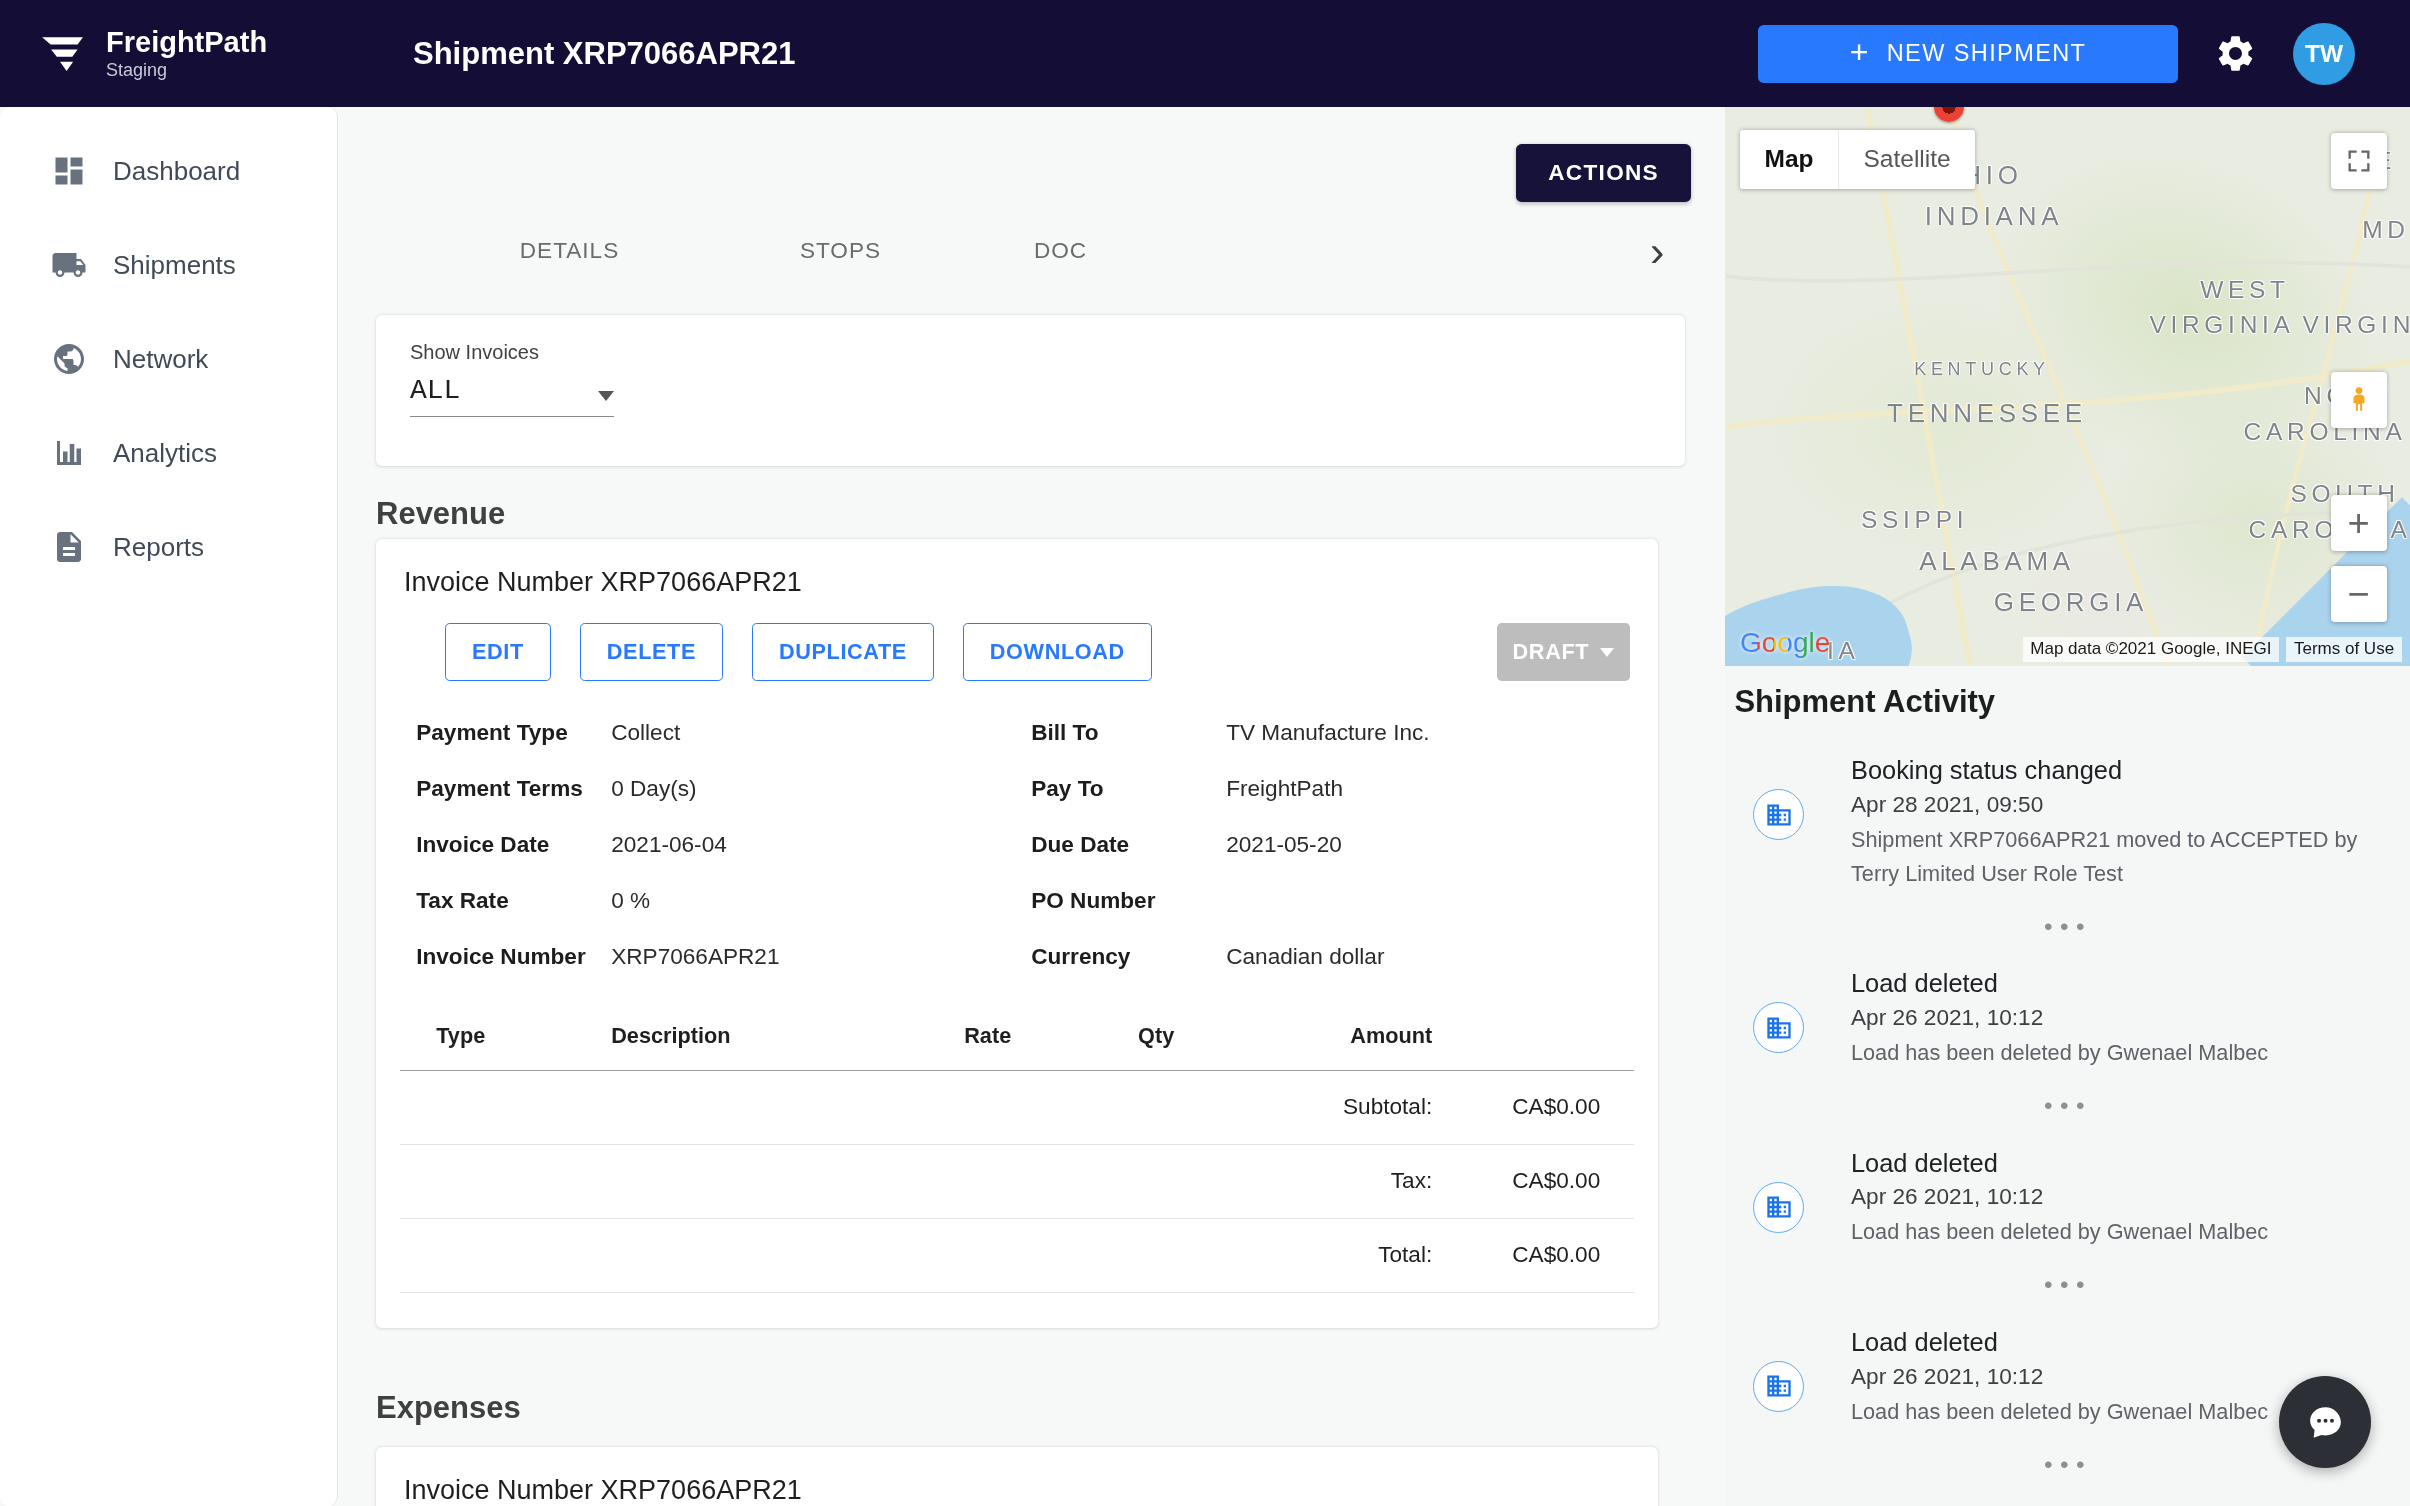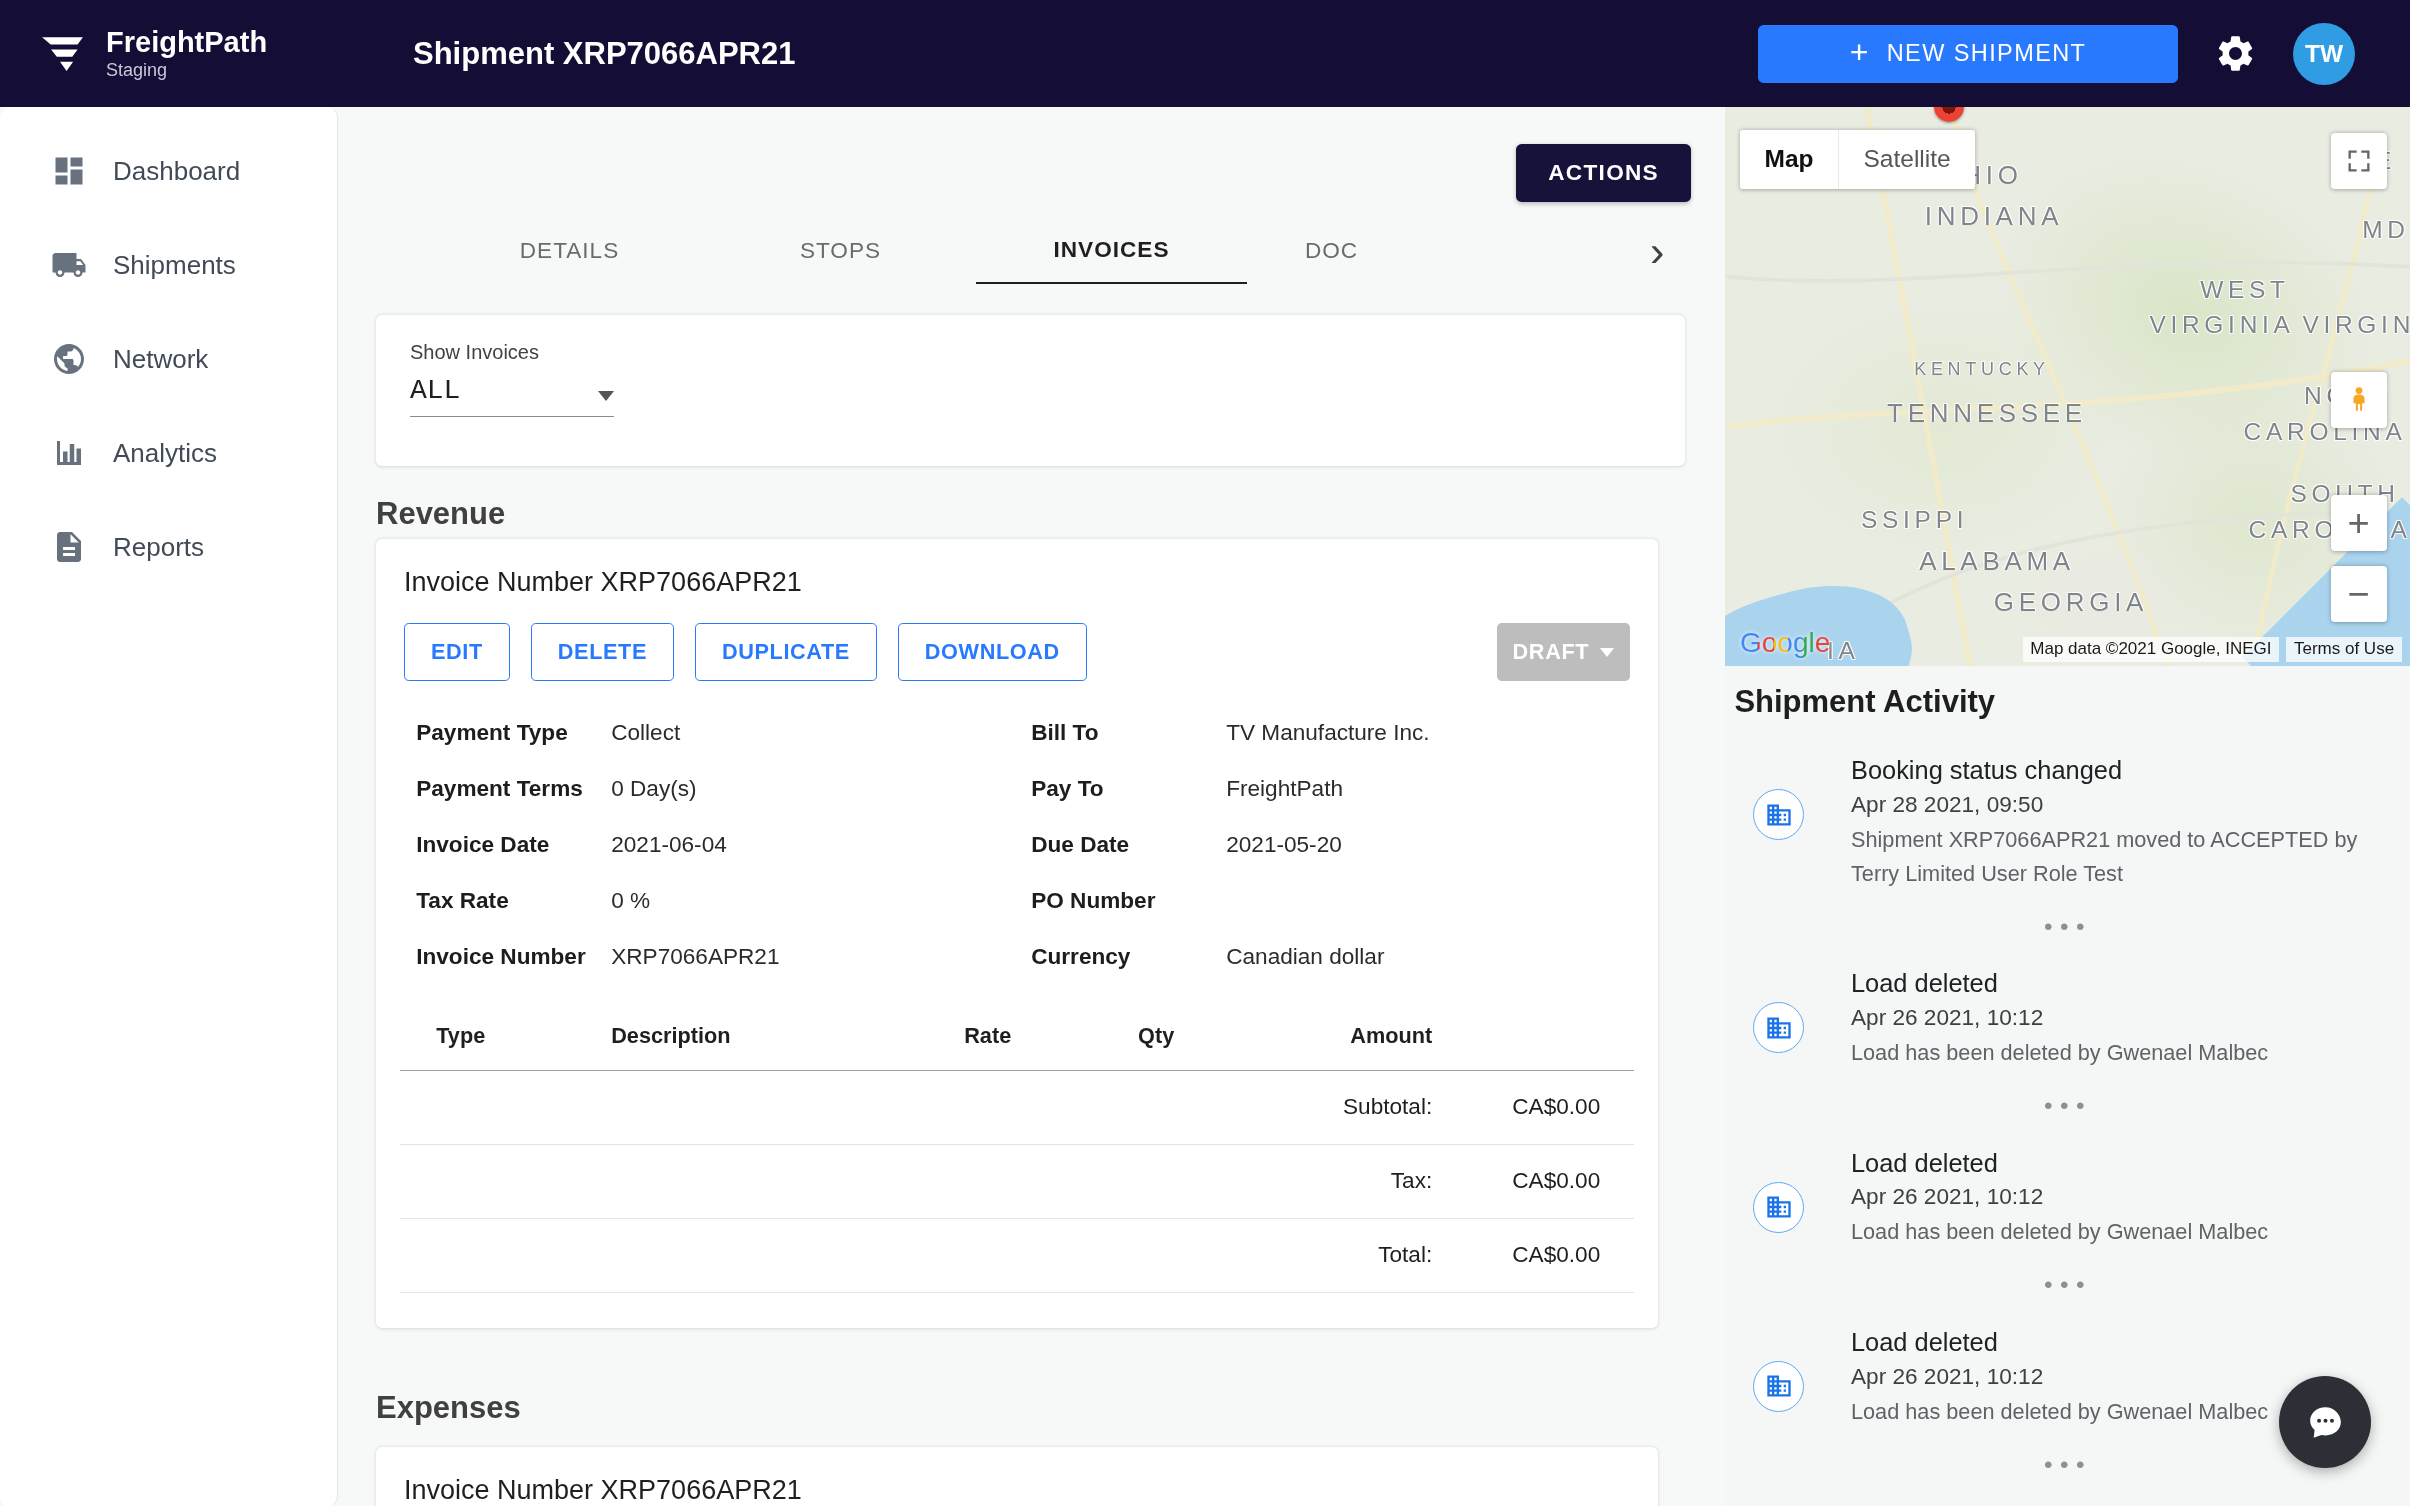--- a/index.html
+++ b/index.html
@@ -42,21 +42,21 @@
   .caret-down { width:0; height:0; border-left:8.5px solid transparent; border-right:8.5px solid transparent; border-top:10.4px solid #555; margin-bottom:5.6px; }
 
   .section-title { position:absolute; left:37px; font-size:31px; font-weight:700; color:#404040; }
   .revenue-title { top:389px; }
   .expenses-title { top:1283px; }
 
   .revenue-card { position:absolute; top:432px; left:37px; width:1282px; height:789px; padding:28px; }
   .expenses-card { position:absolute; top:1340px; left:37px; width:1282px; height:226px; padding:28px; }
   .card-title { font-size:27px; color:#1f1f1f; font-weight:400; }
 
-  .btn-row { margin-top:25.4px; display:flex; gap:21px; align-items:flex-start; }
+  .btn-row { margin-top:25.4px; display:flex; gap:29px; align-items:flex-start;margin-left:41px; }
   .outline-btn { height:58px; padding:0 26px; background:#fff; border:0.9px solid #2979ff; border-radius:4.7px; color:#2979ff; font-family:inherit; font-size:21.7px; font-weight:600; letter-spacing:0.6px; cursor:pointer; }
   .status-btn { margin-left:auto; height:58px; width:133px; background:#bdbdbd; border:none; border-radius:4.7px; color:#fff; font-family:inherit; font-size:21.7px; font-weight:600; letter-spacing:0.6px; display:flex; align-items:center; justify-content:center; gap:11.3px; cursor:pointer; }
   .status-btn .caret-down { border-top-color:#fff; margin-bottom:0; border-left-width:7.5px; border-right-width:7.5px; border-top-width:9.4px; }
 
   .fields { margin:23.5px 0 0 12.2px; display:grid; grid-template-columns:195px 420px 195px 1fr; grid-auto-rows:56px; align-items:center; font-size:22.6px; }
   .f-label { font-weight:700; color:#1d1d1d; }
   .f-value { color:#2b2b2b; }
 
   .itable { margin:18px 0 0 -3.8px; width:1234px; }
   .it-head { display:flex; align-items:center; height:68px; border-bottom:1.9px solid #9f9f9f; font-size:21.7px; font-weight:700; color:#1f1f1f; }
@@ -174,21 +174,20 @@
     <span class="side-label">Reports</span>
   </div>
 </nav>
 
 <main class="main">
   <button class="actions-btn">ACTIONS</button>
 
   <div class="tabs">
     <div class="tab">DETAILS</div>
     <div class="tab">STOPS</div>
-    <div class="tab active">INVOICES</div>
     <div class="tab">DOC</div>
   </div>
   <div class="tabs-chevron">›</div>
 
   <section class="card filter-card">
     <div class="filter-label">Show Invoices</div>
     <div class="select-row">
       <span class="select-value">ALL</span>
       <span class="caret-down"></span>
     </div>

